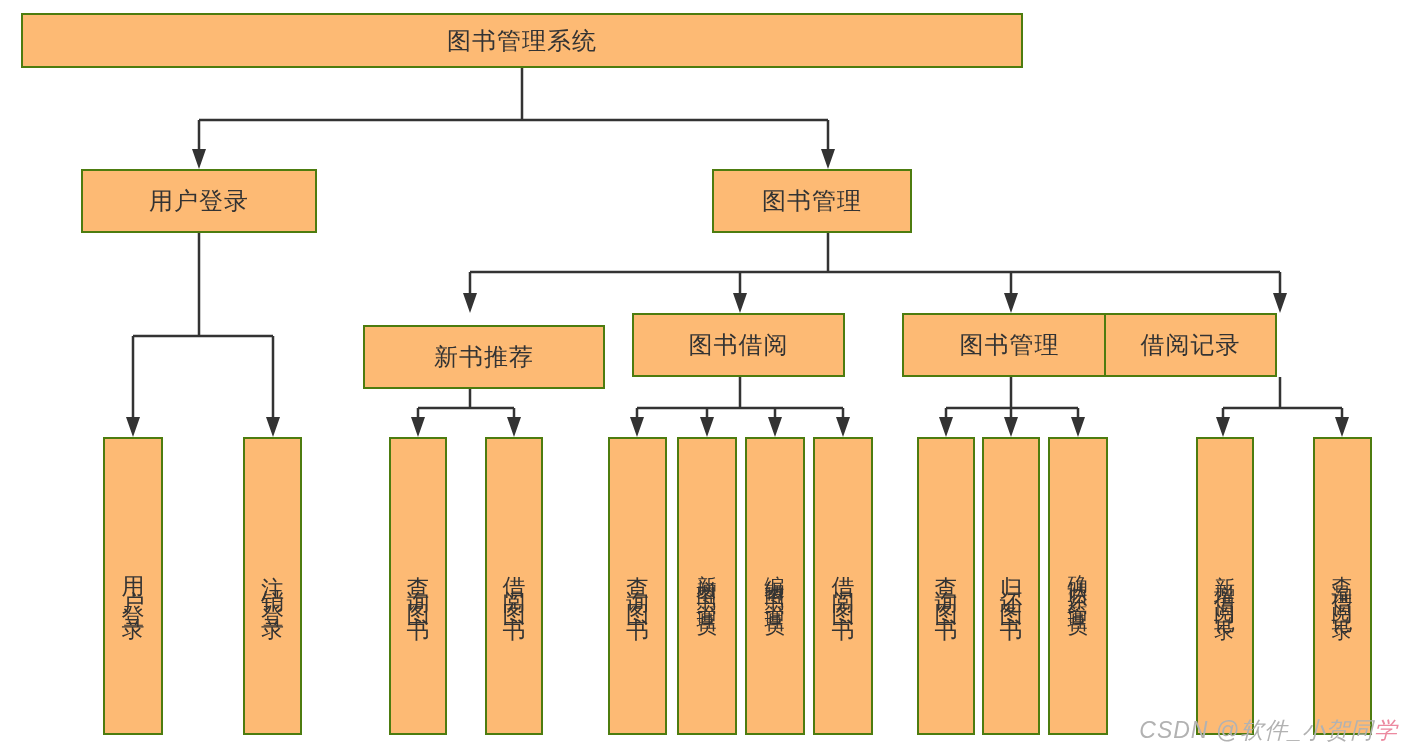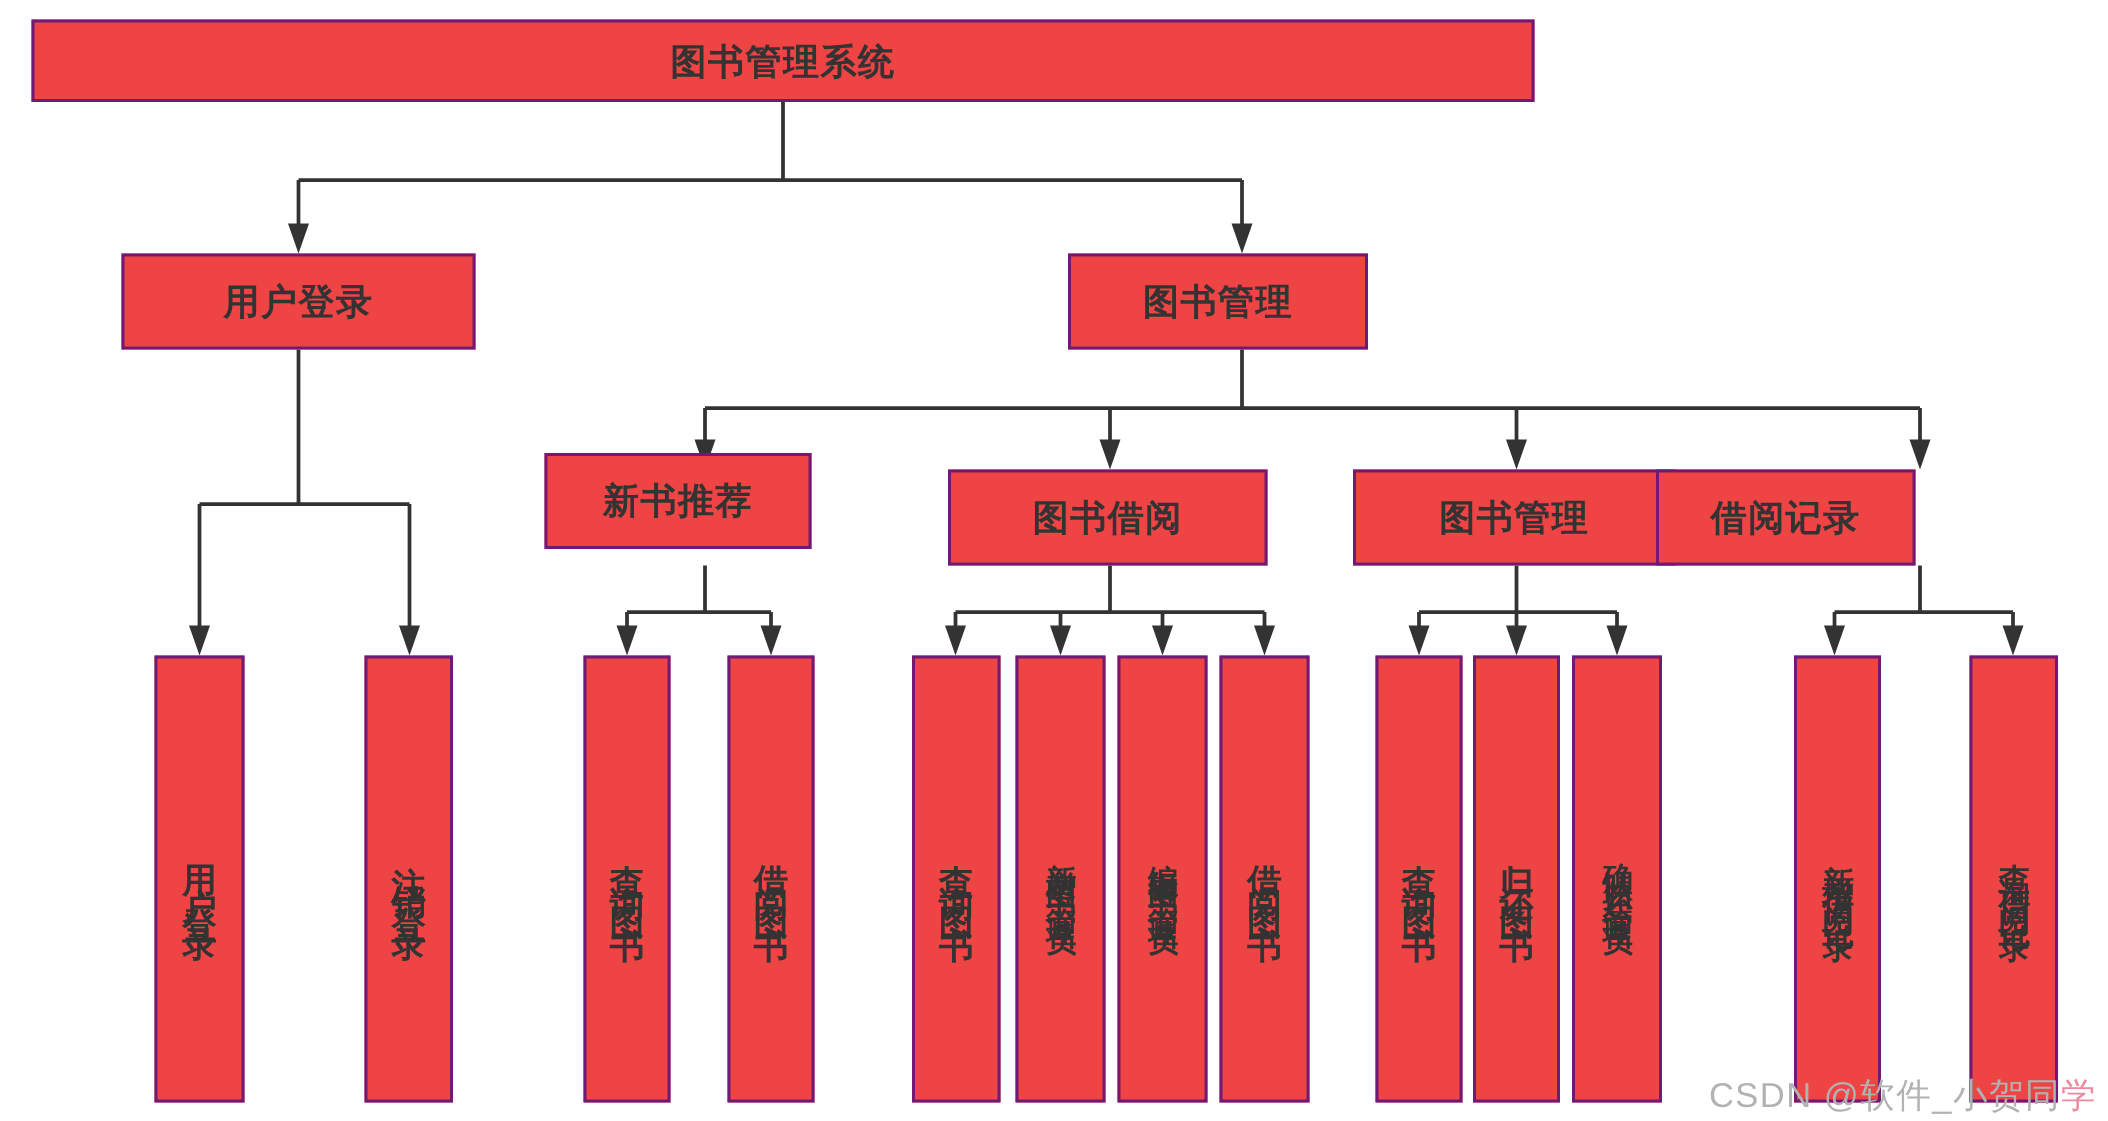--- a/index.html
+++ b/index.html
@@ -17,26 +17,25 @@
   }
   .connectors {
     position: absolute;
     left: 0;
     top: 0;
     pointer-events: none;
   }
   .node {
     position: absolute;
     box-sizing: border-box;
-    border: 2px solid #701a75;
-    background: #ef4444;
+    border: 2px solid #4d7c0f;
+    background: #fdba74;
     display: flex;
     align-items: center;
     justify-content: center;
-    font-weight: bold;
   }
   .hlabel {
     font-size: 24px;
     color: #333333;
     letter-spacing: 1px;
     white-space: nowrap;
   }
   .l2, .l3 { height: 64px; }
   .leaf {
     top: 437px;
@@ -51,20 +50,21 @@
   .ls6 { font-size: 21px; letter-spacing: 9px; }
   .lsL { font-size: 20px; letter-spacing: 6px; }
   .watermark {
     position: absolute;
     right: 7px;
     bottom: 1px;
     font-size: 23px;
     letter-spacing: 1px;
     color: #b2b2b2;
     white-space: nowrap;
+    font-style: italic;
   }
   .watermark .accent { color: #ec8aa0; }
 </style>
 </head>
 <body>
 
 <div class="stage">
 
   <svg class="connectors" width="1405" height="747" viewBox="0 0 1405 747">
     <path fill="none" stroke="#333333" stroke-width="2.5" d="M522 68V120 M199 120H828 M199 120V151 M828 120V151
@@ -90,21 +90,21 @@
     <span class="hlabel">图书管理系统</span>
   </div>
 
   <div class="node l2" style="left:81px;top:169px;width:236px">
     <span class="hlabel">用户登录</span>
   </div>
   <div class="node l2" style="left:712px;top:169px;width:200px">
     <span class="hlabel">图书管理</span>
   </div>
 
-  <div class="node l3" style="left:363px;top:302px;width:178px">
+  <div class="node l3" style="left:363px;top:325px;width:242px">
     <span class="hlabel">新书推荐</span>
   </div>
   <div class="node l3" style="left:632px;top:313px;width:213px">
     <span class="hlabel">图书借阅</span>
   </div>
   <div class="node l3" style="left:902px;top:313px;width:215px">
     <span class="hlabel">图书管理</span>
   </div>
   <div class="node l3" style="left:1104px;top:313px;width:173px">
     <span class="hlabel">借阅记录</span>

